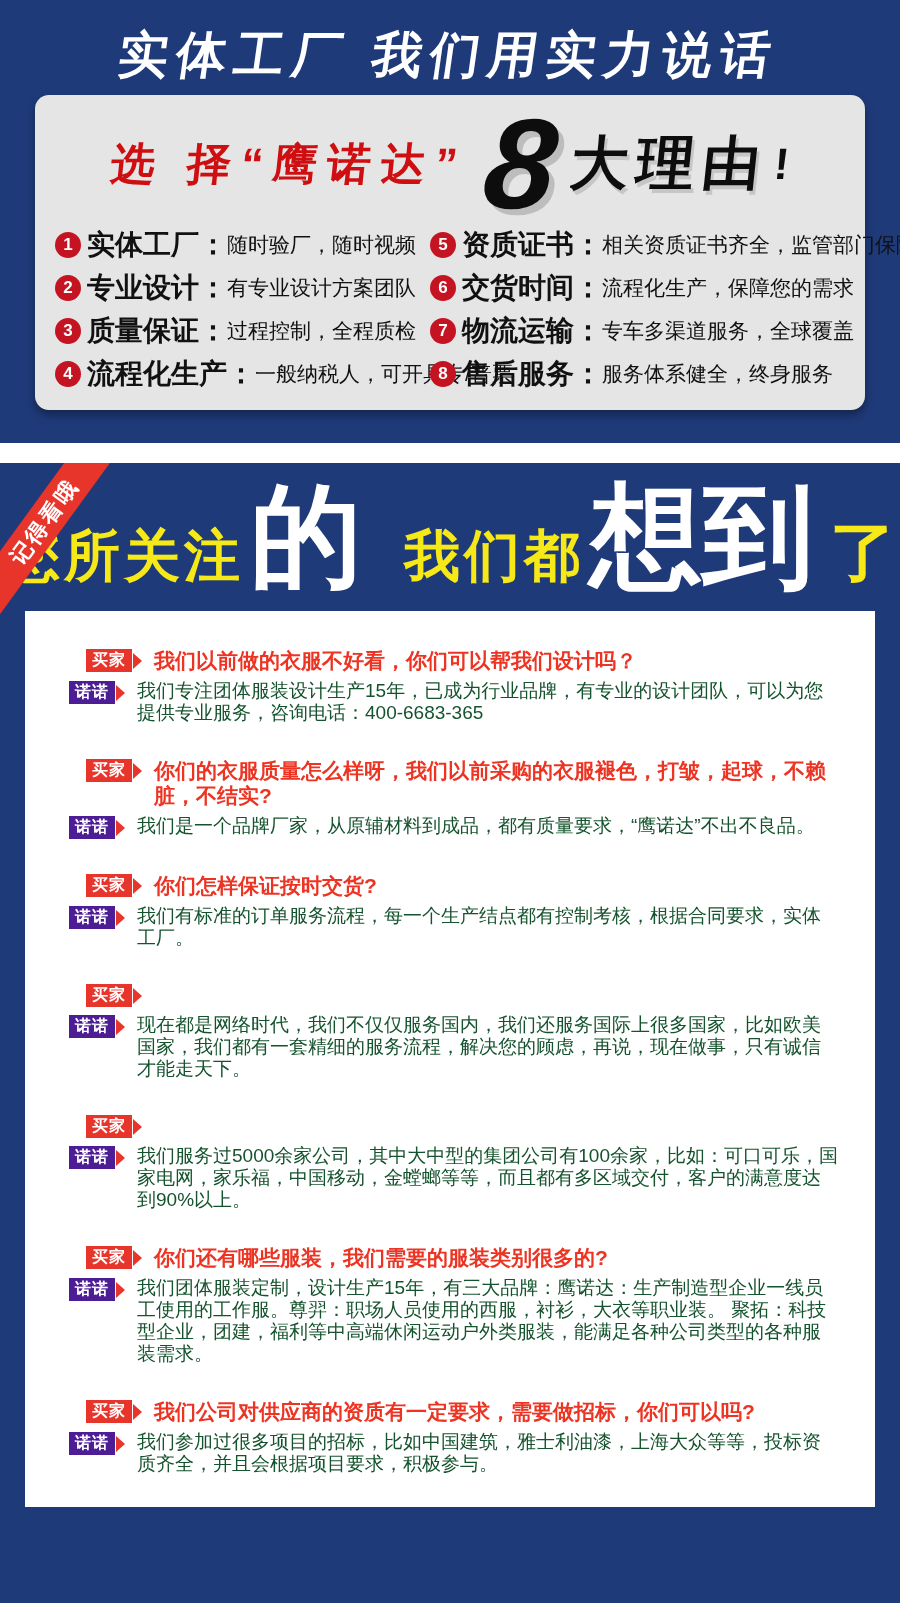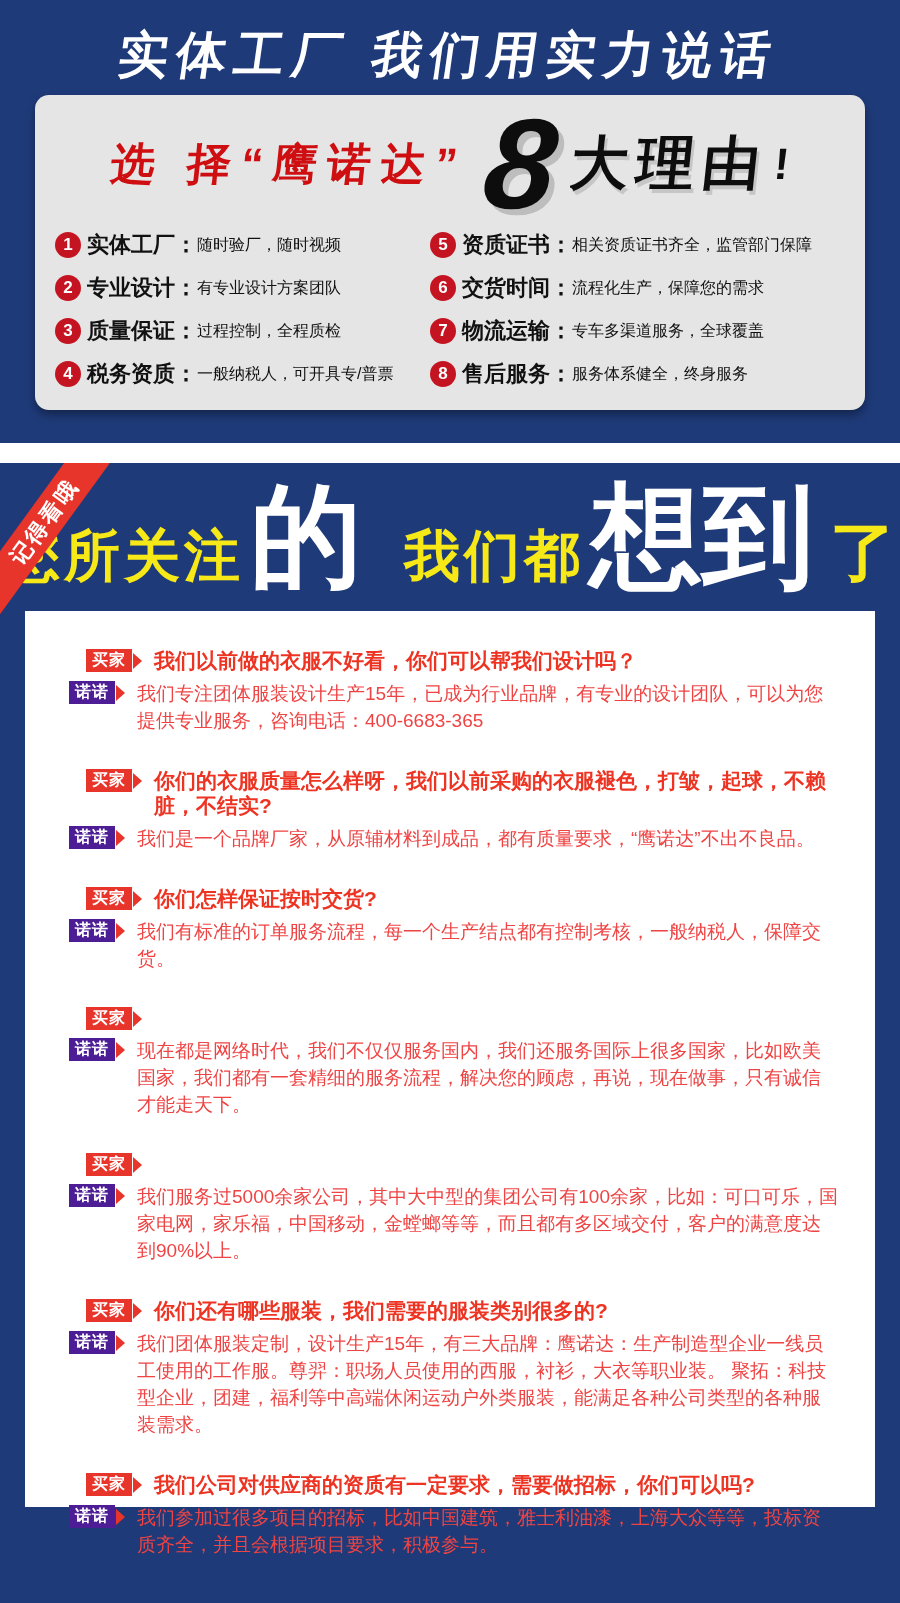--- a/index.html
+++ b/index.html
@@ -21,22 +21,22 @@
               text-shadow:3px 4px 0 #c6c6c6; }
   .hl-bang { color:#0d0d0d; font-size:44px; font-weight:bold; margin-left:6px; }
   .reasons-list { display:flex; padding:8px 18px 0 20px; }
   .reasons-col { display:flex; flex-direction:column; }
   .reasons-col.left { width:375px; }
   .reasons-col.right { flex:1; }
   .reason-row { display:flex; align-items:center; height:28px; margin-bottom:15px; }
   .num-circle { width:26px; height:26px; border-radius:50%; background:#c51421;
                 color:#ffffff; font-size:17px; font-weight:bold; display:flex;
                 align-items:center; justify-content:center; flex:0 0 26px; margin-right:6px; }
-  .reason-title { font-size:22px; font-weight:bold; color:#111111; white-space:nowrap; }
-  .reason-desc { font-size:16px; color:#111111; white-space:nowrap; }
+  .reason-title { font-size:28px; font-weight:bold; color:#111111; white-space:nowrap; }
+  .reason-desc { font-size:21px; color:#111111; white-space:nowrap; }
 
   
   .divider { height:20px; background:#ffffff; }
 
   
   .sec-main { position:relative; height:1140px; background:#1e3a78; overflow:hidden; }
   .ribbon { position:absolute; left:-58px; top:40px; width:205px; height:37px;
             background:#e8352c; transform:rotate(-54deg); display:flex;
             align-items:center; justify-content:center; }
   .ribbon-text { color:#ffffff; font-size:22px; font-weight:bold; letter-spacing:3px; }
@@ -54,21 +54,21 @@
   .qa-row { display:flex; align-items:flex-start; }
   .qa-row.q { margin-bottom:7px;padding-left:17px; }
   .tag { display:inline-flex; align-items:center; flex:0 0 auto; margin-top:1px; margin-right:12px; }
   .tag-box { width:46px; height:23px; display:flex; align-items:center; justify-content:center;
              color:#ffffff; font-size:16px; font-weight:bold; letter-spacing:1px; }
   .tag-box.buyer { background:#e8352c; }
   .tag-box.brand { background:#4c1d95; }
   .tag-arrow { width:0; height:0; border-top:8px solid transparent; border-bottom:8px solid transparent;
                border-left:9px solid #e8352c; margin-left:1px; }
   .q-text { color:#ed3423; font-size:21px; font-weight:bold; line-height:25px; padding-top:0; }
-  .a-text { color:#ef4444; font-size:19px; line-height:27px; padding-top:0; }
+  .a-text { color:#14532d; font-size:19px; line-height:22px; padding-top:0; }
 </style>
 </head>
 <body>
 
 <div class="page">
 
   <div class="sec-top">
     <div class="top-title">实体工厂  我们用实力说话</div>
 
     <div class="gray-box">
@@ -92,21 +92,21 @@
             <span class="reason-title">专业设计：</span>
             <span class="reason-desc">有专业设计方案团队</span>
           </div>
           <div class="reason-row">
             <span class="num-circle">3</span>
             <span class="reason-title">质量保证：</span>
             <span class="reason-desc">过程控制，全程质检</span>
           </div>
           <div class="reason-row">
             <span class="num-circle">4</span>
-            <span class="reason-title">税务资质：</span>
+            <span class="reason-title">流程化生产：</span>
             <span class="reason-desc">一般纳税人，可开具专/普票</span>
           </div>
         </div>
         <div class="reasons-col right">
           <div class="reason-row">
             <span class="num-circle">5</span>
             <span class="reason-title">资质证书：</span>
             <span class="reason-desc">相关资质证书齐全，监管部门保障</span>
           </div>
           <div class="reason-row">
@@ -186,21 +186,21 @@
               <span class="tag-box buyer">买家</span>
               <span class="tag-arrow"></span>
             </span>
           <span class="q-text">你们怎样保证按时交货?</span>
         </div>
         <div class="qa-row a">
           <span class="tag">
               <span class="tag-box brand">诺诺</span>
               <span class="tag-arrow"></span>
             </span>
-          <span class="a-text">我们有标准的订单服务流程，每一个生产结点都有控制考核，一般纳税人，保障交货。</span>
+          <span class="a-text">我们有标准的订单服务流程，每一个生产结点都有控制考核，根据合同要求，实体工厂。</span>
         </div>
       </div>
 
       <div class="qa-block">
         <div class="qa-row q">
           <span class="tag">
               <span class="tag-box buyer">买家</span>
               <span class="tag-arrow"></span>
             </span>
         </div>

